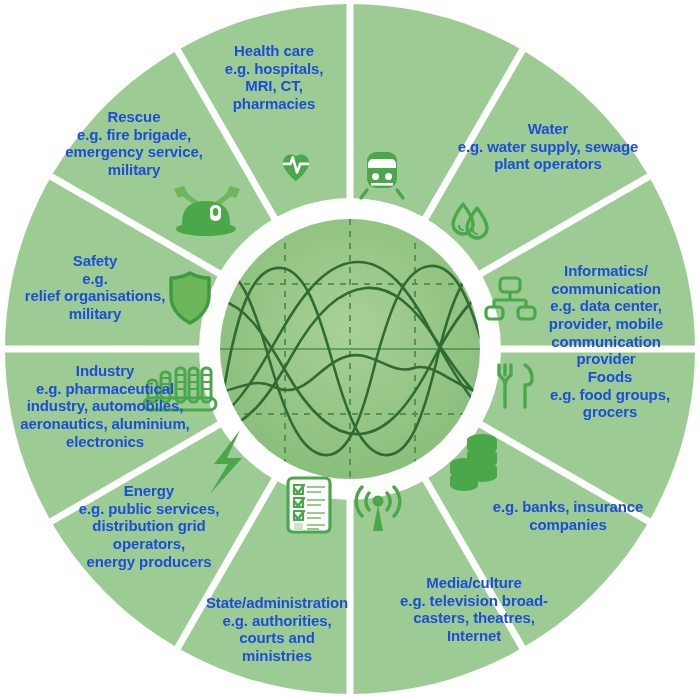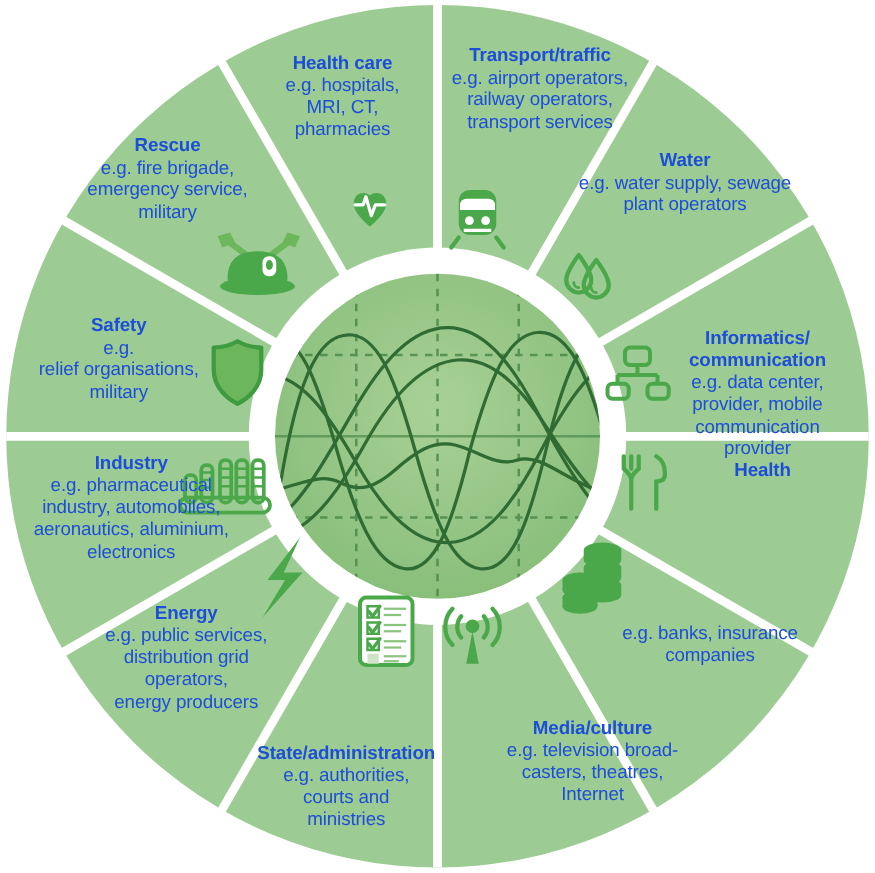--- a/index.html
+++ b/index.html
@@ -14,21 +14,21 @@
   .seg-label{
     position:absolute;
     text-align:center;
     color:#1d4ed8;
     line-height:1.18;
     font-size:15px;
     letter-spacing:-0.1px;
     pointer-events:none;
   }
   .seg-label .t{font-weight:bold;display:block;}
-  .seg-label .d{display:block;font-weight:normal;text-align:center;}
+  .seg-label .d{display:block;font-weight:bold;text-align:center;}
 </style>
 </head>
 <body>
 
 <div id="wheel">
 
   <svg class="layer" viewBox="0 0 700 698">
     <defs>
       <clipPath id="clipCenter">
           <circle cx="350" cy="349" r="130"></circle>
@@ -213,34 +213,31 @@
       <ellipse cx="34" cy="44" rx="30" ry="7" fill="#4aa84a"></ellipse>
       <rect x="38" y="20" width="11" height="16" rx="5" fill="#ffffff"></rect>
       <ellipse cx="43.5" cy="27" rx="2.8" ry="4" fill="#4aa84a"></ellipse>
     </g>
   </svg>
 
   <div class="seg-label" style="left:202px;top:42px;width:144px;">
     <span class="t">Health care</span>
     <span class="d">e.g. hospitals,<br>MRI, CT,<br>pharmacies</span>
   </div>
-  <div class="seg-label" style="left:352px;top:36px;width:160px;">
-    <span class="t">Transport/traffic</span>
-    <span class="d">e.g. airport operators,<br>railway operators,<br>transport services</span>
-  </div>
   <div class="seg-label" style="left:454px;top:120px;width:188px;">
     <span class="t">Water</span>
     <span class="d">e.g. water supply, sewage<br>plant operators</span>
   </div>
   <div class="seg-label" style="left:528px;top:222px;width:156px;margin-top:40px;">
     <span class="t">Informatics/<br>communication</span>
     <span class="d">e.g. data center,<br>provider, mobile<br>communication<br>provider</span>
   </div>
   <div class="seg-label" style="left:540px;top:368px;width:140px;">
-    <span class="t">Health</span>
+    <span class="t">Foods</span>
+    <span class="d">e.g. food groups,<br>grocers</span>
   </div>
   <div class="seg-label" style="left:486px;top:498px;width:164px;">
     <span class="d">e.g. banks, insurance<br>companies</span>
   </div>
   <div class="seg-label" style="left:348px;top:574px;width:160px;margin-left:46px;">
     <span class="t">Media/culture</span>
     <span class="d">e.g. television broad-<br>casters, theatres,<br>Internet</span>
   </div>
   <div class="seg-label" style="left:62px;top:482px;width:174px;">
     <span class="t">Energy</span>

